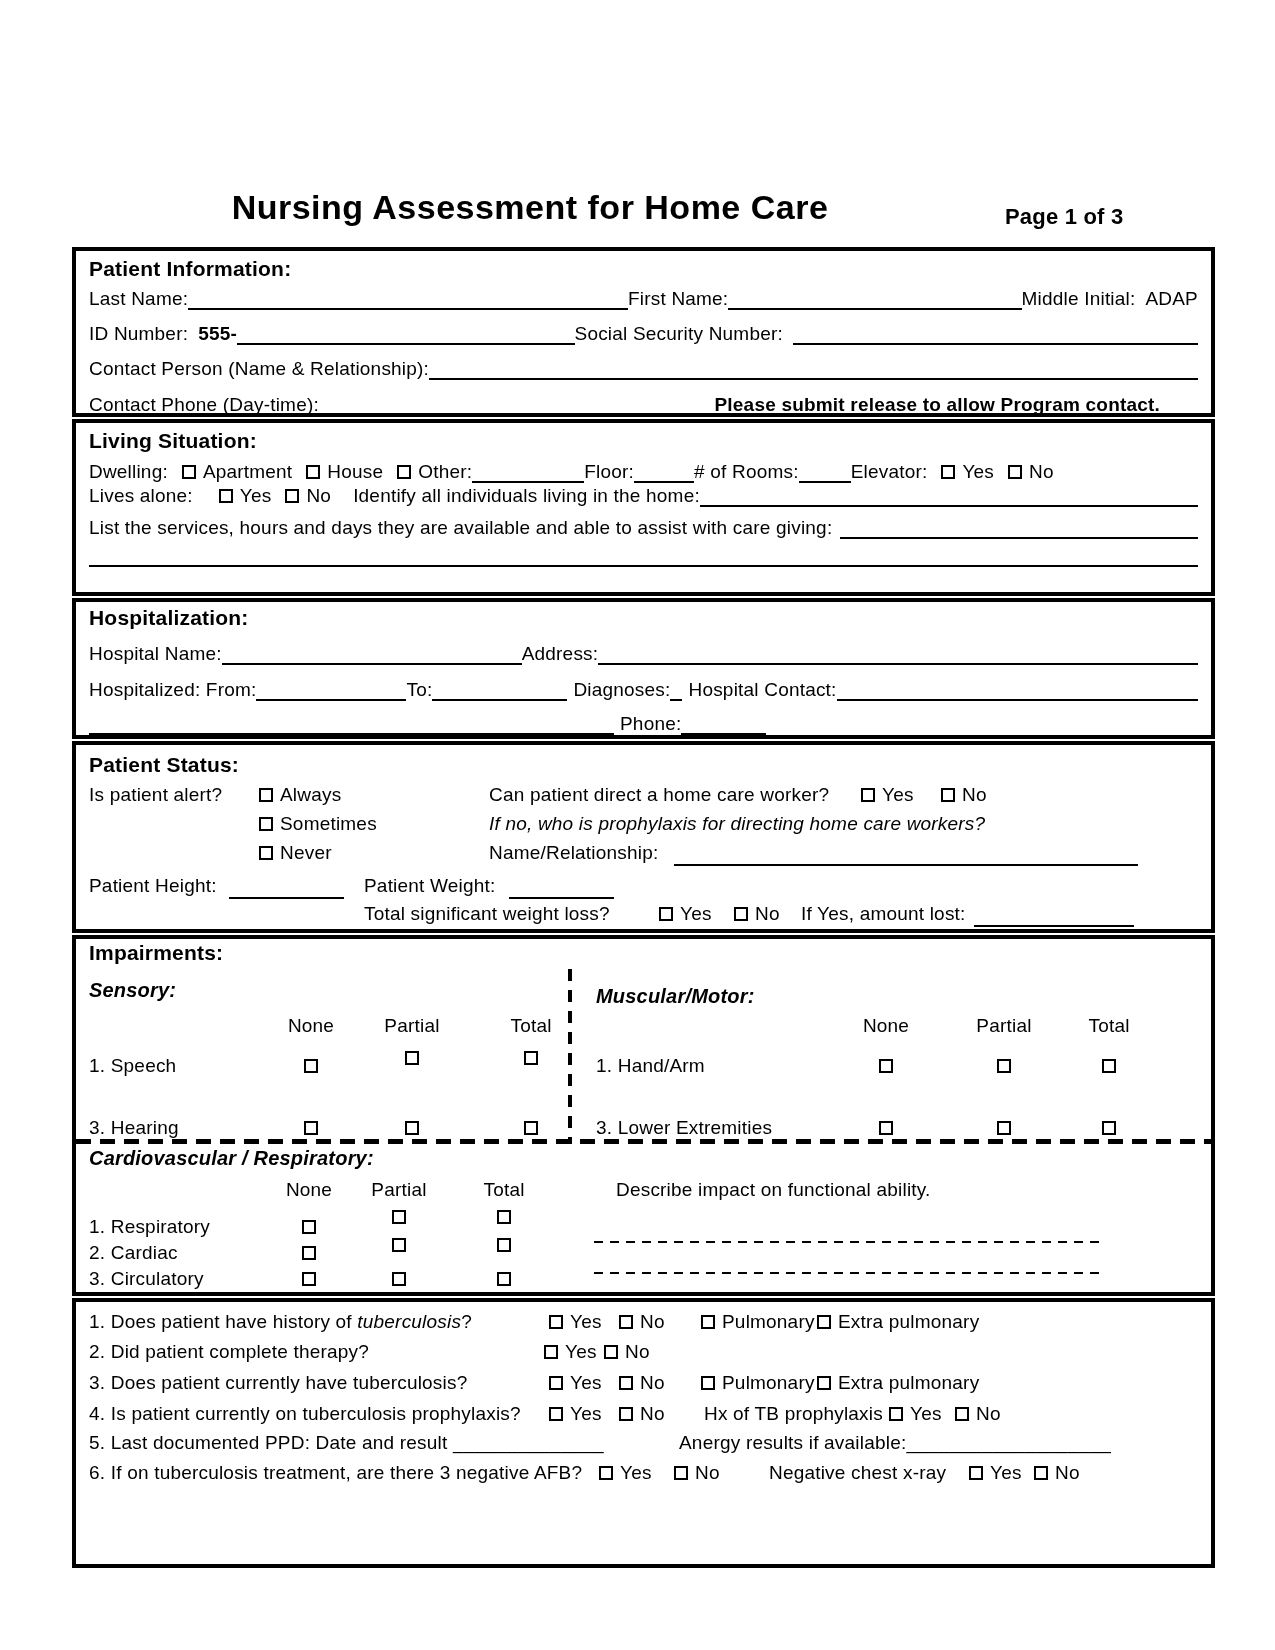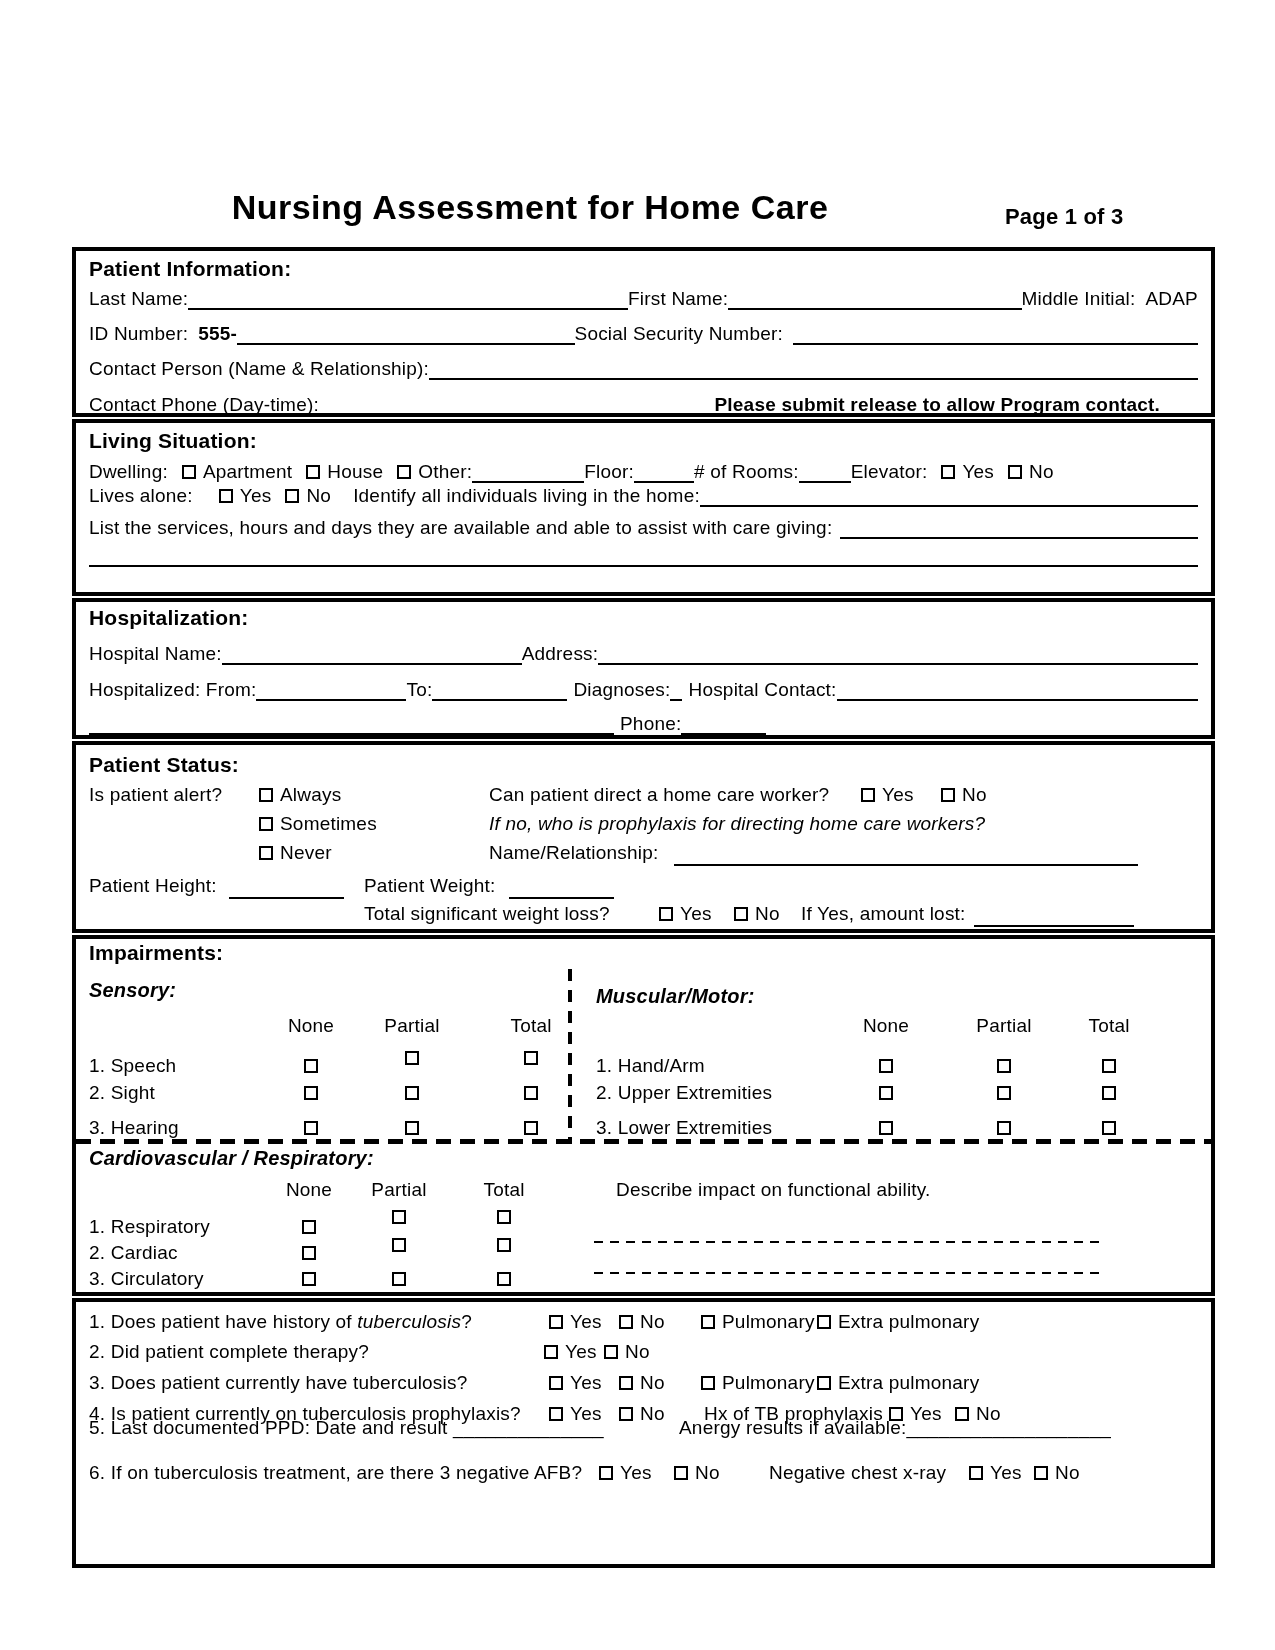--- a/index.html
+++ b/index.html
@@ -175,30 +175,20 @@
     <div class="prow" style="top:116px;left:13px;">
       <span class="abs" style="left:0;">1. Speech</span>
       <i class="box abs ck" style="left:222px;top:4px;"></i>
       <i class="box abs ck" style="left:323px;top:-4px;"></i>
       <i class="box abs ck" style="left:442px;top:-4px;"></i>
       <span class="abs" style="left:507px;">1. Hand/Arm</span>
       <i class="box abs ck" style="left:797px;top:4px;"></i>
       <i class="box abs ck" style="left:915px;top:4px;"></i>
       <i class="box abs ck" style="left:1020px;top:4px;"></i>
     </div>
-    <div class="prow" style="top:143px;left:13px;">
-      <span class="abs" style="left:0;">2. Sight</span>
-      <i class="box abs ck" style="left:222px;top:4px;"></i>
-      <i class="box abs ck" style="left:323px;top:4px;"></i>
-      <i class="box abs ck" style="left:442px;top:4px;"></i>
-      <span class="abs" style="left:507px;">2. Upper Extremities</span>
-      <i class="box abs ck" style="left:797px;top:4px;"></i>
-      <i class="box abs ck" style="left:915px;top:4px;"></i>
-      <i class="box abs ck" style="left:1020px;top:4px;"></i>
-    </div>
     <div class="prow" style="top:178px;left:13px;">
       <span class="abs" style="left:0;">3. Hearing</span>
       <i class="box abs ck" style="left:222px;top:4px;"></i>
       <i class="box abs ck" style="left:323px;top:4px;"></i>
       <i class="box abs ck" style="left:442px;top:4px;"></i>
       <span class="abs" style="left:507px;">3. Lower Extremities</span>
       <i class="box abs ck" style="left:797px;top:4px;"></i>
       <i class="box abs ck" style="left:915px;top:4px;"></i>
       <i class="box abs ck" style="left:1020px;top:4px;"></i>
     </div>
@@ -255,21 +245,21 @@
       <span class="abs cb" style="left:728px;"><i class="box"></i><span class="t">Extra pulmonary</span></span>
     </div>
     <div class="prow" style="top:101px;">
       <span class="abs" style="left:0;">4. Is patient currently on tuberculosis prophylaxis?</span>
       <span class="abs cb" style="left:460px;"><i class="box"></i><span class="t">Yes</span></span>
       <span class="abs cb" style="left:530px;"><i class="box"></i><span class="t">No</span></span>
       <span class="abs" style="left:615px;">Hx of TB prophylaxis</span>
       <span class="abs cb" style="left:800px;"><i class="box"></i><span class="t">Yes</span></span>
       <span class="abs cb" style="left:866px;"><i class="box"></i><span class="t">No</span></span>
     </div>
-    <div class="prow" style="top:115px;">
+    <div class="prow" style="top:130px;">
       <span class="abs" style="left:0;"><span>5. Last documented PPD: Date and result</span> <span>______________</span></span>
       <span class="abs" style="left:590px;"><span>Anergy results if available:</span><span>___________________</span></span>
     </div>
     <div class="prow" style="top:160px;">
       <span class="abs" style="left:0;">6. If on tuberculosis treatment, are there 3 negative AFB?</span>
       <span class="abs cb" style="left:510px;"><i class="box"></i><span class="t">Yes</span></span>
       <span class="abs cb" style="left:585px;"><i class="box"></i><span class="t">No</span></span>
       <span class="abs" style="left:680px;">Negative chest x-ray</span>
       <span class="abs cb" style="left:880px;"><i class="box"></i><span class="t">Yes</span></span>
       <span class="abs cb" style="left:945px;"><i class="box"></i><span class="t">No</span></span>

